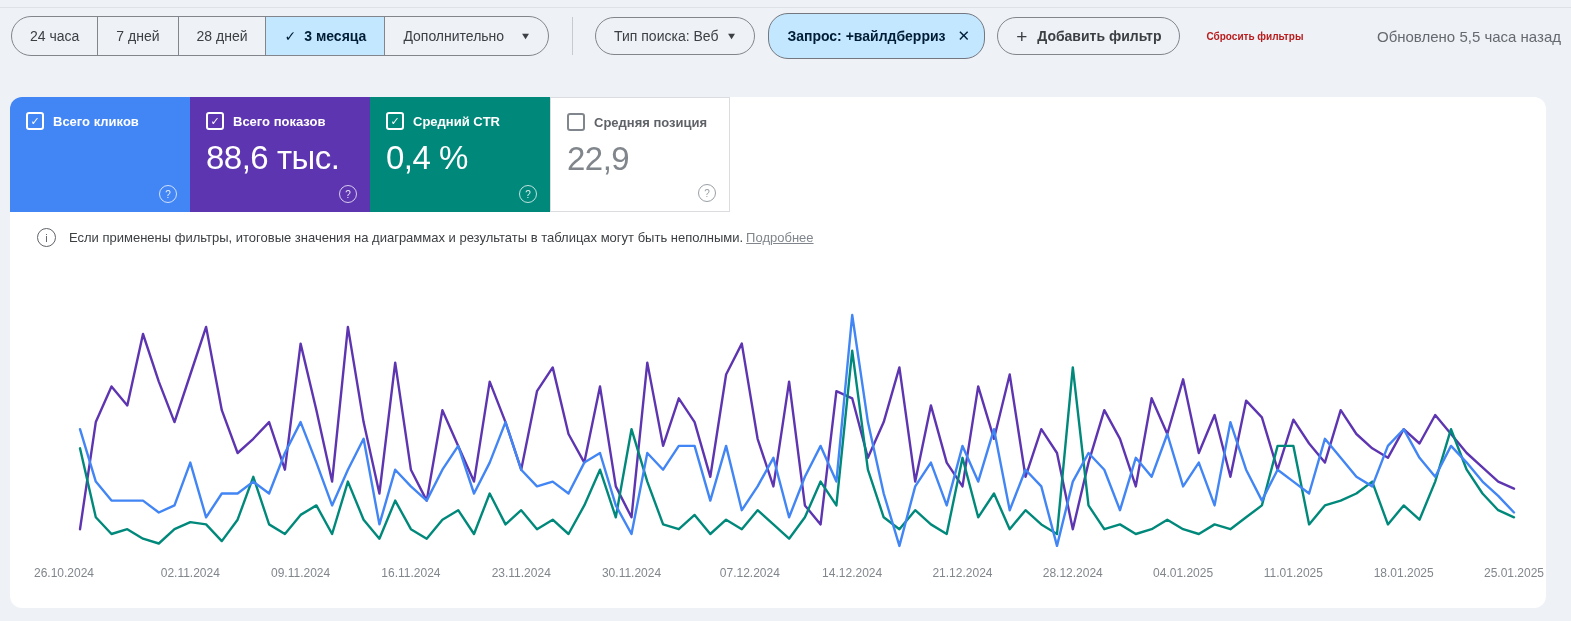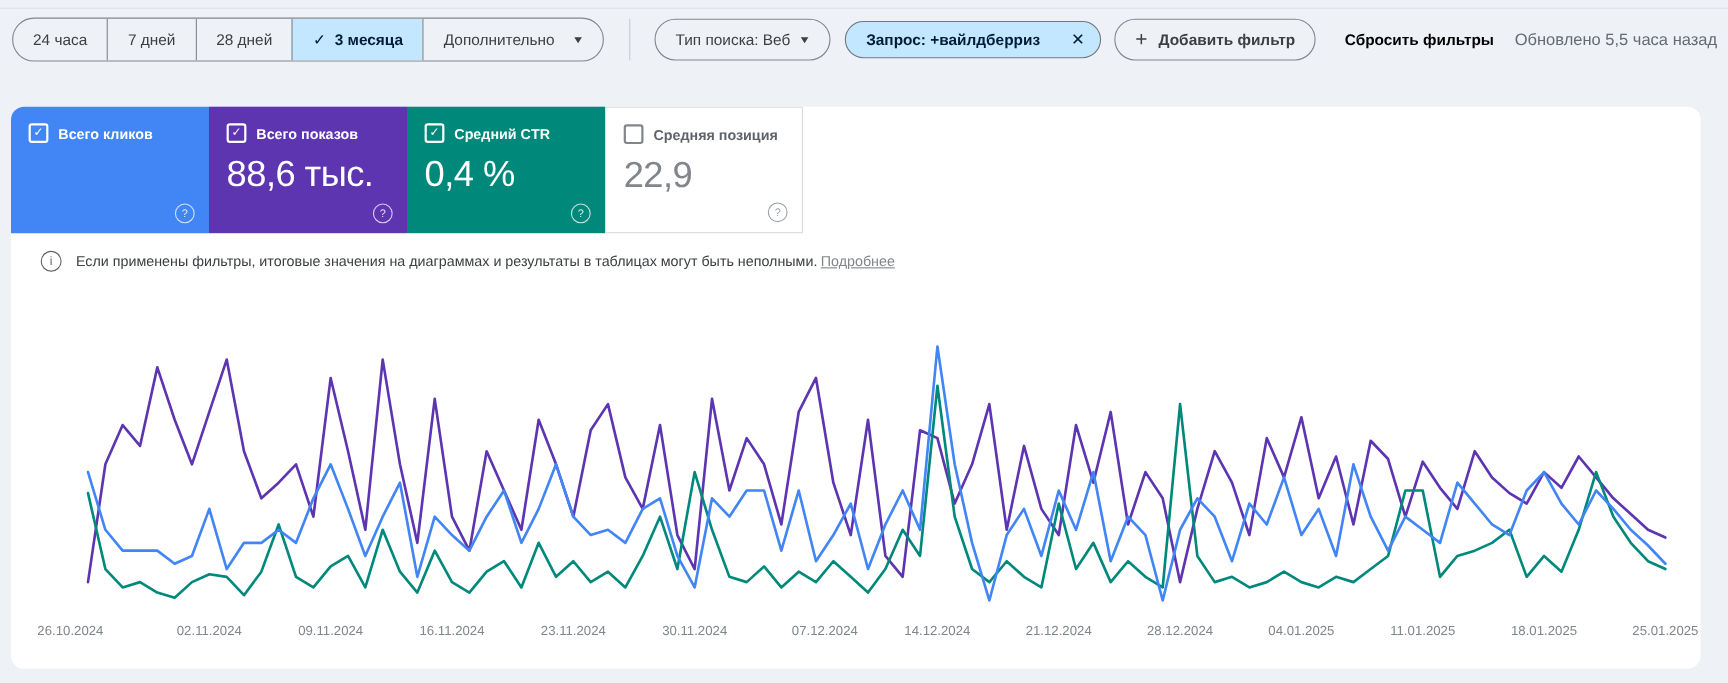--- a/index.html
+++ b/index.html
@@ -14,25 +14,25 @@
   
   .toolbar{position:absolute;top:16px;left:11px;right:10px;height:40px;display:flex;align-items:center;}
   .seg-group{display:flex;align-items:stretch;height:38px;border:1px solid #82868c;border-radius:20px;overflow:hidden;}
   .seg{display:flex;align-items:center;gap:8px;padding:0 18px;font-size:14px;color:#3c4043;cursor:pointer;border-left:1px solid #82868c;white-space:nowrap;}
   .seg:first-child{border-left:none;}
   .seg.selected{background:#c2e7ff;color:#001d35;font-weight:bold;}
   .seg .check{font-size:14px;font-weight:bold;}
   .caret{font-size:9px;color:#3c4043;margin-left:9px;transform:scaleX(1.3);}
   .v-divider{width:1px;height:38px;background:#c7cbd1;margin:0 22px 0 23px;}
   .pill-btn{display:flex;align-items:center;height:38px;padding:0 18px;border:1px solid #82868c;border-radius:20px;font-size:14px;color:#3c4043;cursor:pointer;white-space:nowrap;box-sizing:border-box;background:transparent;}
-  .chip{display:flex;align-items:center;gap:28px;height:34px;padding:0 14px 0 18px;background:#c2e7ff;border:1px solid #74777f;border-radius:20px;font-size:14px;font-weight:bold;color:#001d35;cursor:pointer;margin-left:13px;white-space:nowrap;box-sizing:border-box;}
+  .chip{display:flex;align-items:center;gap:12px;height:46px;padding:0 14px 0 18px;background:#c2e7ff;border:1px solid #74777f;border-radius:20px;font-size:14px;font-weight:bold;color:#001d35;cursor:pointer;margin-left:13px;white-space:nowrap;box-sizing:border-box;}
   .chip .close-x{font-size:15px;font-weight:bold;cursor:pointer;}
   .add-filter{margin-left:12px;gap:10px;font-weight:bold;}
   .add-filter .plus{font-size:19px;font-weight:normal;line-height:1;}
-  .reset-link{margin-left:26px;font-size:14px;font-weight:bold;color:#000000;cursor:pointer;white-space:nowrap;}
+  .reset-link{margin-left:26px;font-size:10px;font-weight:bold;color:#b91c1c;cursor:pointer;white-space:nowrap;}
   .updated{margin-left:auto;font-size:15px;color:#656a70;white-space:nowrap;}
 
   
   .panel{position:absolute;top:97px;left:10px;right:25px;bottom:13px;background:#ffffff;border-radius:12px;}
 
   
   .cards{display:flex;}
   .card{width:180px;height:115px;box-sizing:border-box;padding:15px 16px 12px;position:relative;cursor:pointer;flex:none;}
   .card:first-child{border-top-left-radius:12px;}
   .card .row{display:flex;align-items:center;gap:9px;}

